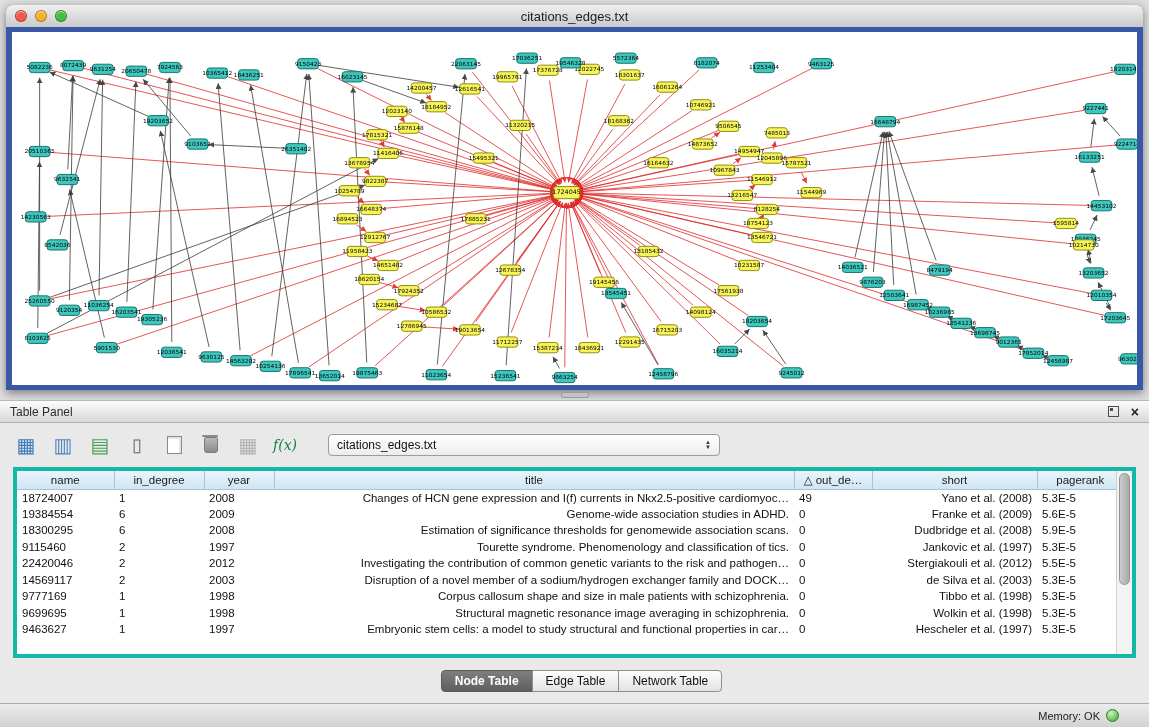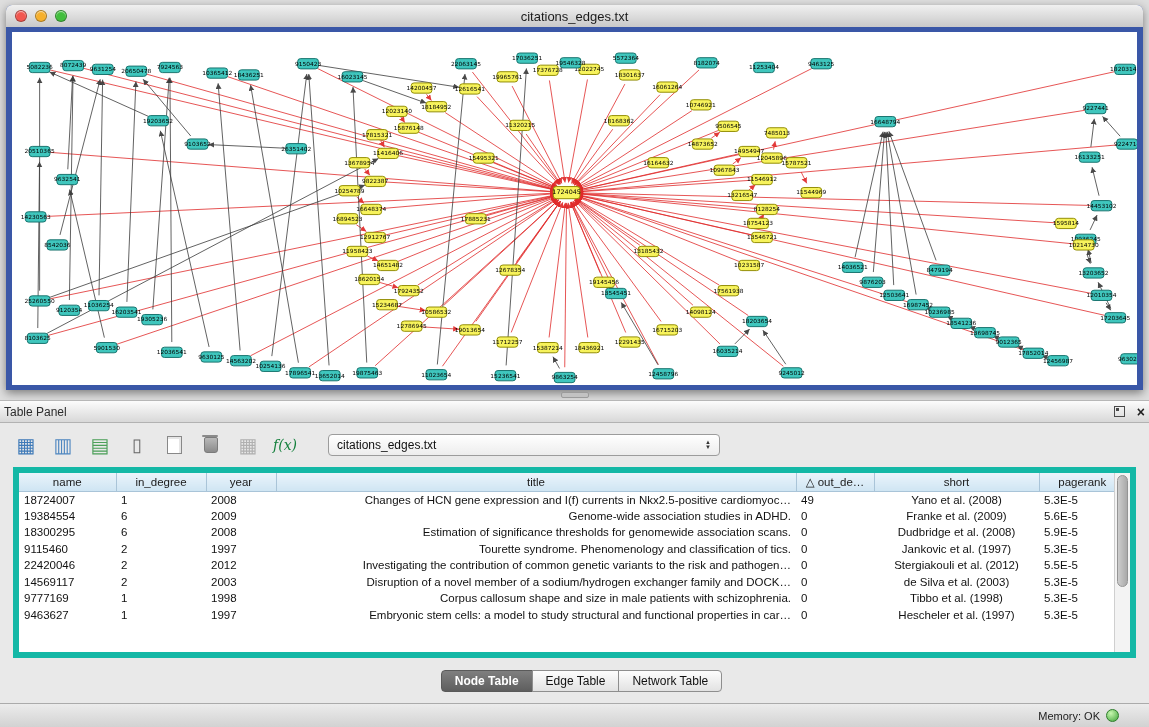--- a/index.html
+++ b/index.html
@@ -32,21 +32,21 @@
   .divider{position:absolute;left:0;top:390px;width:100%;height:10px;display:flex;align-items:center;justify-content:center;}
   .grip{width:26px;height:4px;border-radius:2px;background:#c2c2c2;border:1px solid #9b9b9b;}
   
   .table-panel{
     position:absolute;left:0;top:400px;width:1149px;height:303px;
     background:#e9e9e9;border-top:1px solid #b7b7b7;
   }
   .tp-titlebar{
     height:21px;background:linear-gradient(#fcfcfc,#d8d8d8);
     border-bottom:1px solid #b2b2b2;display:flex;align-items:center;
-    padding:0 4px;font-size:12px;color:#2c2c2c;
+    padding:0 10px;font-size:12px;color:#2c2c2c;
   }
   .tp-actions{margin-left:auto;display:flex;align-items:center;gap:12px;}
   .float-icon{width:9px;height:9px;border:1.5px solid #4a4a4a;display:inline-block;position:relative;}
   .float-icon::after{content:"";position:absolute;left:1px;top:1px;width:3px;height:3px;background:#4a4a4a;}
   .close-icon{font-size:14px;font-weight:bold;color:#222;line-height:1;cursor:default;}
   .toolbar{height:40px;display:flex;align-items:center;padding:2px 12px 0 12px;gap:9px;}
   .tbtn{width:28px;height:28px;border:none;background:transparent;display:flex;align-items:center;justify-content:center;padding:0;}
   .glyph{display:inline-flex;align-items:center;justify-content:center;}
   .g-table-mode-icon{font-size:20px;color:#3f7ab8;}
   .g-show-columns-icon{font-size:20px;color:#4f87c0;}
@@ -58,35 +58,35 @@
   .g-import-table-icon{font-size:20px;color:#b0b0b0;}
   .g-function-builder-icon{font-family:"DejaVu Serif",serif;font-style:italic;font-size:14px;color:#15803d;}
   .net-select{
     width:392px;height:22px;box-sizing:border-box;margin-left:20px;
     background:linear-gradient(#ffffff,#ededed);border:1px solid #9c9c9c;border-radius:4px;
     display:flex;align-items:center;padding:0 8px;font-size:12px;color:#111;
   }
   .updown{margin-left:auto;display:flex;flex-direction:column;font-size:6px;line-height:5px;color:#333;}
   .table-wrap{
     position:absolute;left:13px;right:13px;top:66px;bottom:46px;
-    background:#fff;border:6px solid #14b8a6;overflow:hidden;
+    background:#fff;border:4px solid #14b8a6;overflow:hidden;
   }
   table{border-collapse:collapse;table-layout:fixed;width:calc(100% - 15px);}
   thead th{
     background:linear-gradient(#eaf4fb,#cfe5f3);
     border-right:1px solid #a9c4d8;border-bottom:1px solid #a9c4d8;
     height:18px;font-weight:normal;font-size:11.5px;color:#1a1a1a;
     overflow:hidden;white-space:nowrap;text-overflow:ellipsis;padding:0 3px;box-sizing:border-box;
   }
   thead th:last-child{border-right:none;margin-top:18px;}
   tbody td{
     height:16.5px;padding:0 5px;font-size:11.5px;color:#111;
     white-space:nowrap;overflow:hidden;text-overflow:ellipsis;box-sizing:border-box;
   }
-  td.col-5{text-align:center;}
+  td.col-5{text-align:right;}
   th.w0,td.col-0{width:97px;} th.w1,td.col-1{width:90px;} th.w2,td.col-2{width:70px;}
   th.w3,td.col-3{width:520px;} td.col-3{text-align:right;padding-left:10px;}
   th.w4,td.col-4{width:78px;} th.w5,td.col-5{width:165px;} th.w6,td.col-6{width:86px;}
   .vscroll{position:absolute;right:0;top:0;bottom:0;width:15px;background:#f3f3f3;border-left:1px solid #cfcfcf;}
   .vthumb{margin:2px;height:110px;background:linear-gradient(90deg,#cdcdcd,#a9a9a9);border:1px solid #949494;border-radius:7px;}
   .tabs{position:absolute;left:0;right:0;bottom:12px;display:flex;justify-content:center;}
   .tab{
     height:20px;padding:0 13px;display:flex;align-items:center;font-size:12px;color:#111;
     background:linear-gradient(#fdfdfd,#e2e2e2);border:1px solid #8e8e8e;margin-left:-1px;
   }
@@ -887,20 +887,29 @@
           <tr>
             <td class="col-0">9777169</td>
             <td class="col-1">1</td>
             <td class="col-2">1998</td>
             <td class="col-3">Corpus callosum shape and size in male patients with schizophrenia.</td>
             <td class="col-4">0</td>
             <td class="col-5">Tibbo et al. (1998)</td>
             <td class="col-6">5.3E-5</td>
           </tr>
           <tr>
+            <td class="col-0">9699695</td>
+            <td class="col-1">1</td>
+            <td class="col-2">1998</td>
+            <td class="col-3">Structural magnetic resonance image averaging in schizophrenia.</td>
+            <td class="col-4">0</td>
+            <td class="col-5">Wolkin et al. (1998)</td>
+            <td class="col-6">5.3E-5</td>
+          </tr>
+          <tr>
             <td class="col-0">9463627</td>
             <td class="col-1">1</td>
             <td class="col-2">1997</td>
             <td class="col-3">Embryonic stem cells: a model to study structural and functional properties in car…</td>
             <td class="col-4">0</td>
             <td class="col-5">Hescheler et al. (1997)</td>
             <td class="col-6">5.3E-5</td>
           </tr>
         </tbody>
     </table>

